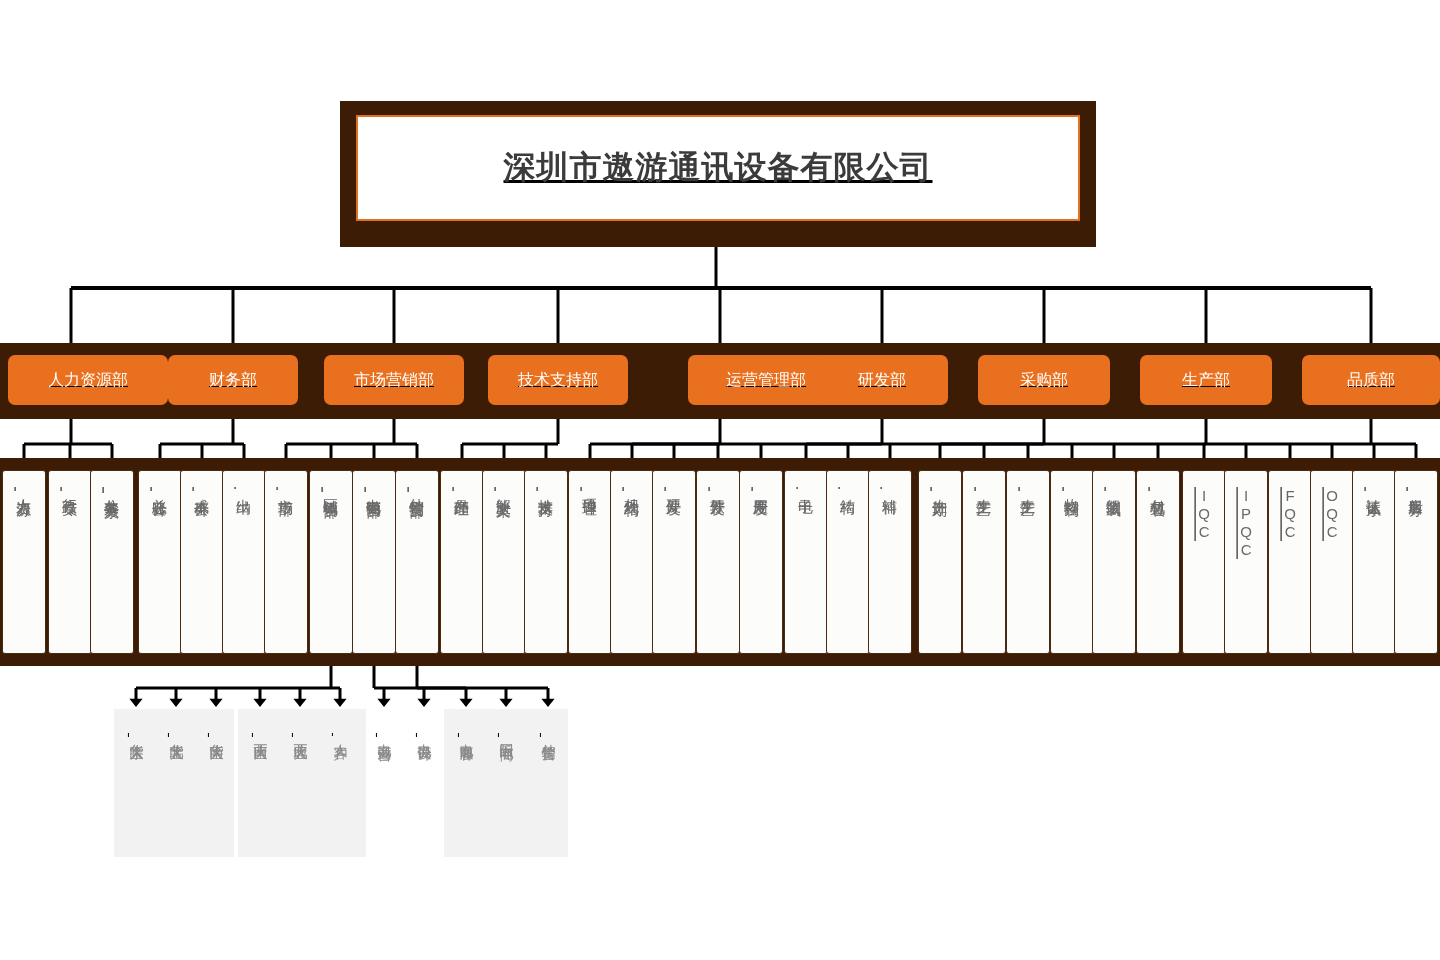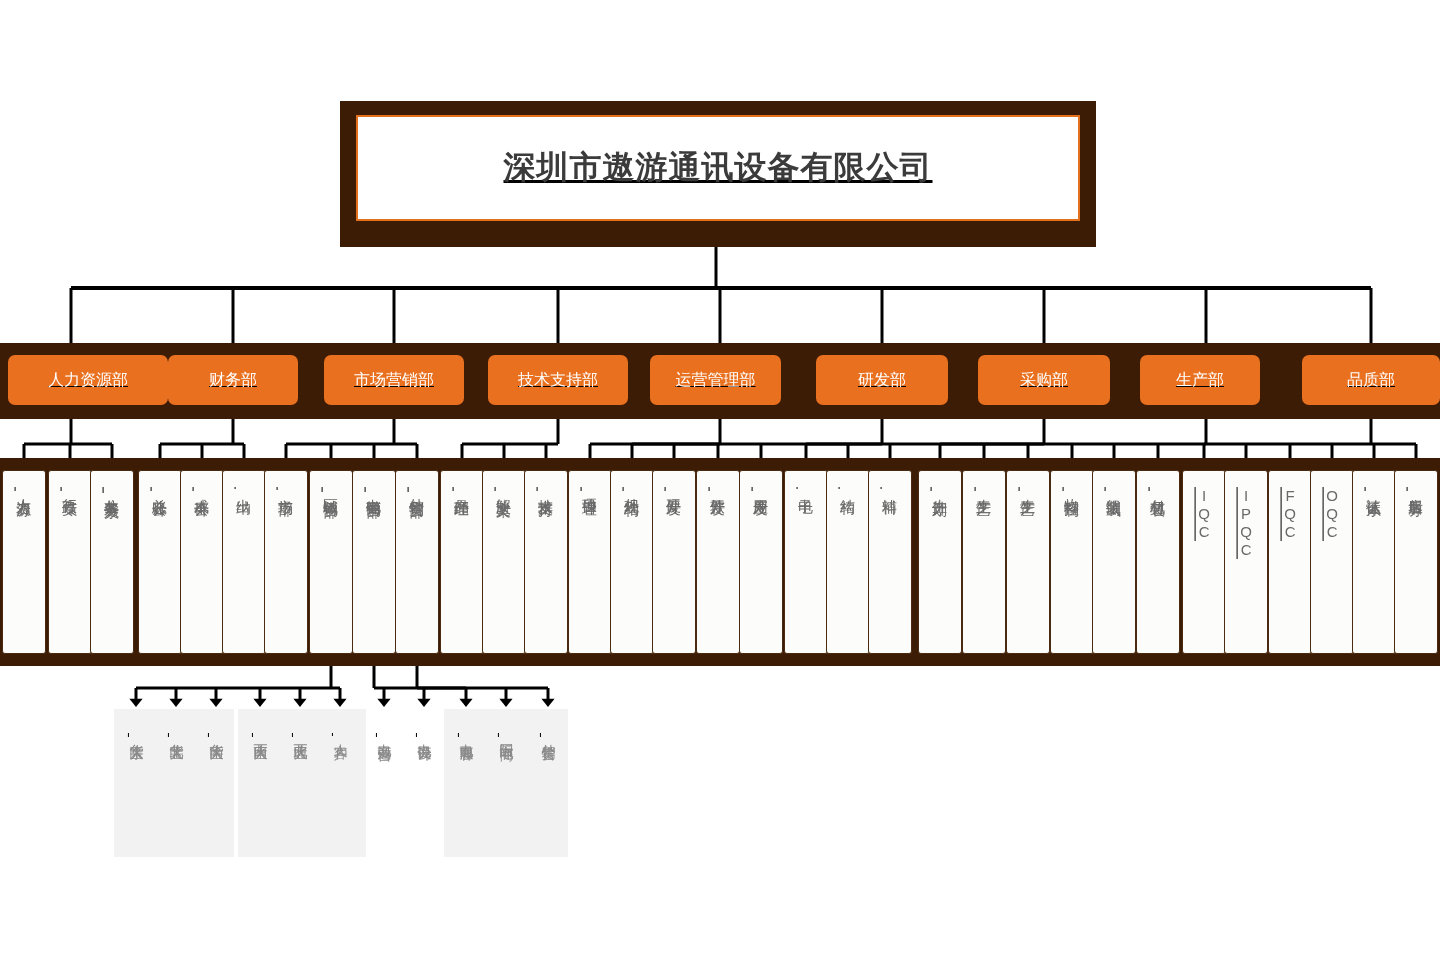--- a/index.html
+++ b/index.html
@@ -227,30 +227,30 @@
       </div>
       <div class="abs l2-box" style="left: 168px; width: 130px;">
         <span class="l2-text">财务部</span>
       </div>
       <div class="abs l2-box" style="left: 324px; width: 140px; text-align: center;">
         <span class="l2-text">市场营销部</span>
       </div>
       <div class="abs l2-box" style="left: 488px; width: 140px; text-align: center;">
         <span class="l2-text">技术支持部</span>
       </div>
-      <div class="abs l2-box" style="left: 650px; width: 131px;">
+      <div class="abs l2-box" style="left: 688px; width: 156px;">
         <span class="l2-text">运营管理部</span>
       </div>
       <div class="abs l2-box" style="left: 816px; width: 132px;">
         <span class="l2-text">研发部</span>
       </div>
       <div class="abs l2-box" style="left: 978px; width: 132px;">
         <span class="l2-text">采购部</span>
       </div>
-      <div class="abs l2-box" style="left: 1140px; width: 120px; text-align: right;">
+      <div class="abs l2-box" style="left: 1140px; width: 132px; text-align: right;">
         <span class="l2-text">生产部</span>
       </div>
       <div class="abs l2-box" style="left: 1302px; width: 138px;">
         <span class="l2-text">品质部</span>
       </div>
     </div>
   <div id="layer-l3">
       <div class="abs l3-box" style="left: 2px;">
         <span class="l3-text">人力资源</span>
       </div>

